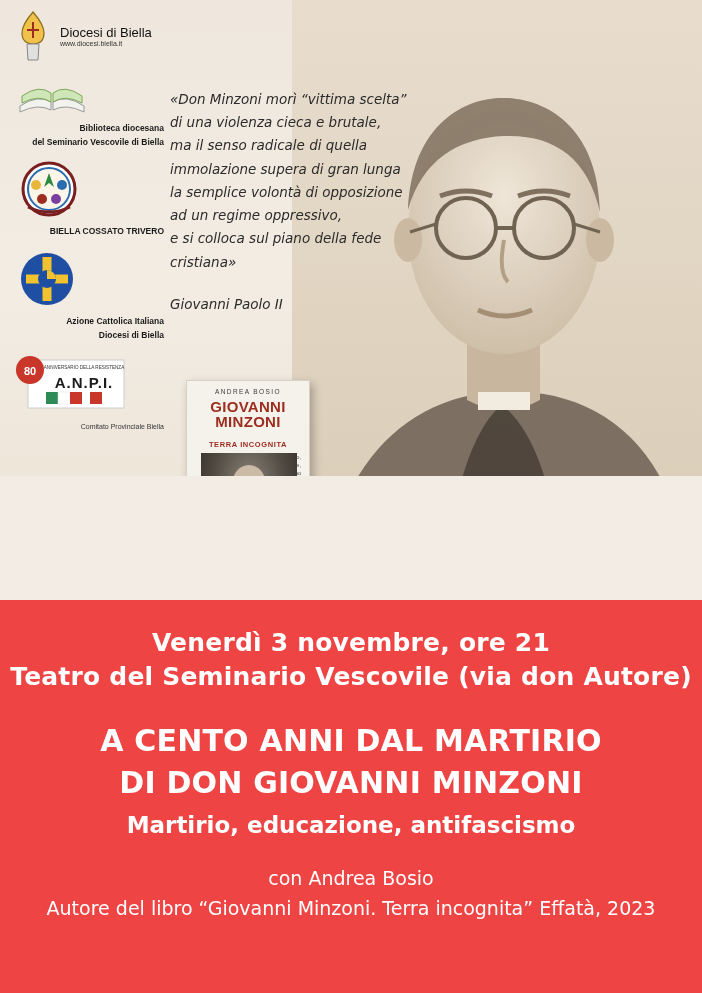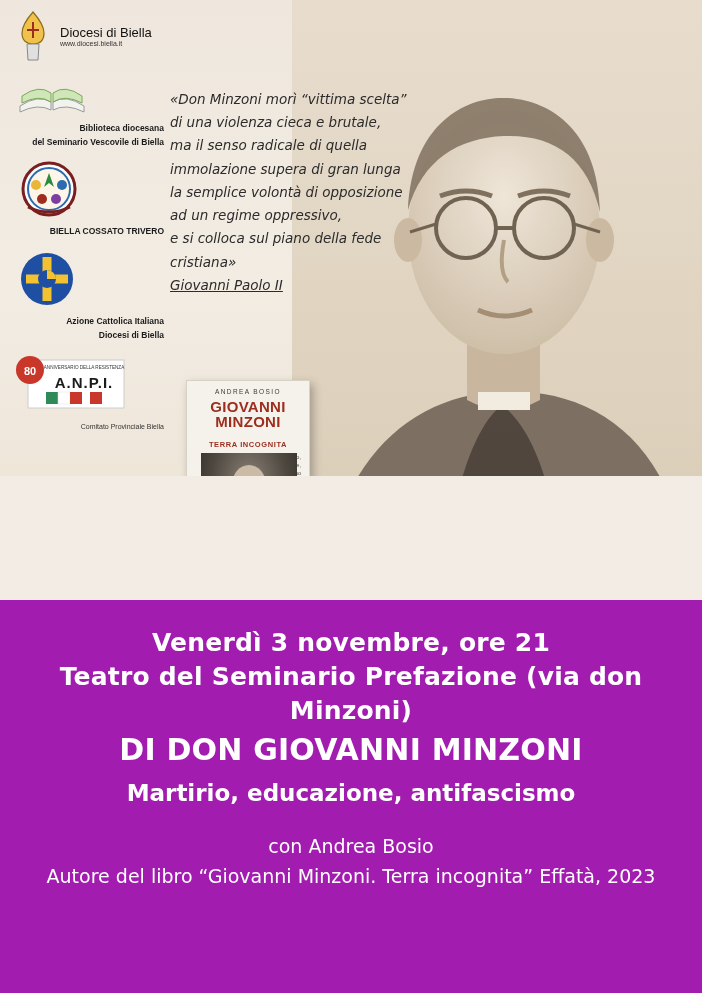--- a/index.html
+++ b/index.html
@@ -50,21 +50,21 @@
   
   .quote {
     position: absolute; left: 170px; top: 88px;
     width: 260px;
     font-family: "DejaVu Sans", sans-serif;
     font-style: italic;
     font-size: 13.5px;
     line-height: 1.72;
     color: #2b2b2b;
   }
-  .quote .author { display: block; margin-top: 0; text-decoration: underline; }
+  .quote .author { display: block; margin-top: 19px; }
 
   
   .book {
     position: absolute; left: 186px; top: 380px;
     width: 124px; height: 192px;
     background: #f5f2ec;
     border: 1px solid #d8d2c6;
     box-shadow: 3px 4px 9px rgba(0,0,0,.28);
     overflow: hidden;
   }
@@ -126,21 +126,21 @@
   .cento-glasses { display: inline-block; }
   .cento-text {
     font-size: 15.5px; letter-spacing: 3.2px; color: #3a3a3a;
     line-height: 1.28; font-weight: normal;
   }
 
   
   .bottom {
     position: absolute; left: 0; top: 600px;
     width: 702px; height: 393px;
-    background: #a21caf;
+    background: #ef4444;
     color: #ffffff;
     text-align: center;
     padding-top: 26px;
     font-family: "DejaVu Sans", sans-serif;
   }
   .when {
     font-size: 25px; font-weight: bold; line-height: 1.35;
     letter-spacing: .2px;
   }
   .headline {
@@ -318,22 +318,23 @@
       <div class="cento-text">
         <div>DON</div>
         <div>GIOVANNI</div>
         <div>MINZONI</div>
       </div>
     </div>
   </div>
 
   <div class="bottom">
     <div class="when">Venerdì 3 novembre, ore 21</div>
-    <div class="when">Teatro del Seminario Prefazione (via don Minzoni)</div>
-
+    <div class="when">Teatro del Seminario Vescovile (via don Autore)</div>
+
+    <div class="headline">A CENTO ANNI DAL MARTIRIO</div>
     <div class="headline" style="margin-top:4px">DI DON GIOVANNI MINZONI</div>
     <div class="subhead">Martirio, educazione, antifascismo</div>
 
     <div class="speaker">
       <div>con Andrea Bosio</div>
       <div>Autore del libro “Giovanni Minzoni. Terra incognita” Effatà, 2023</div>
     </div>
   </div>
 </div>
 

